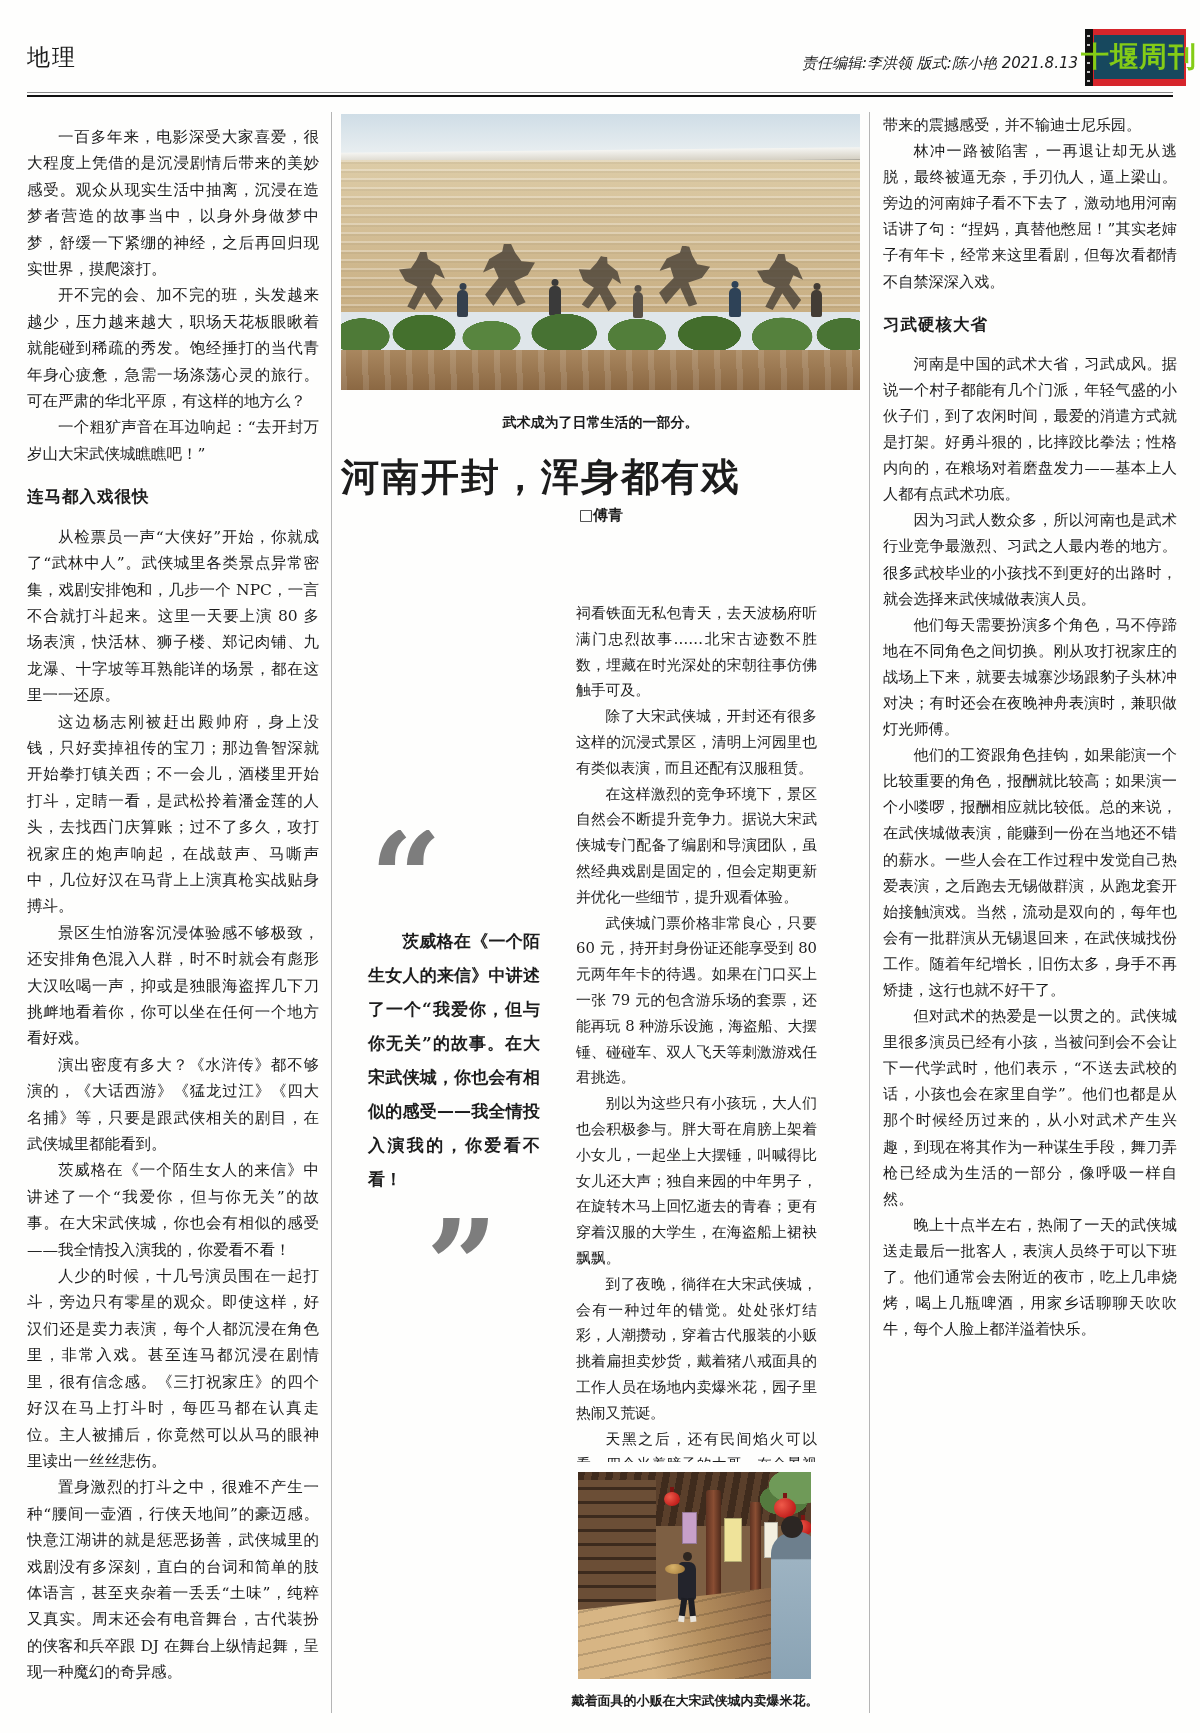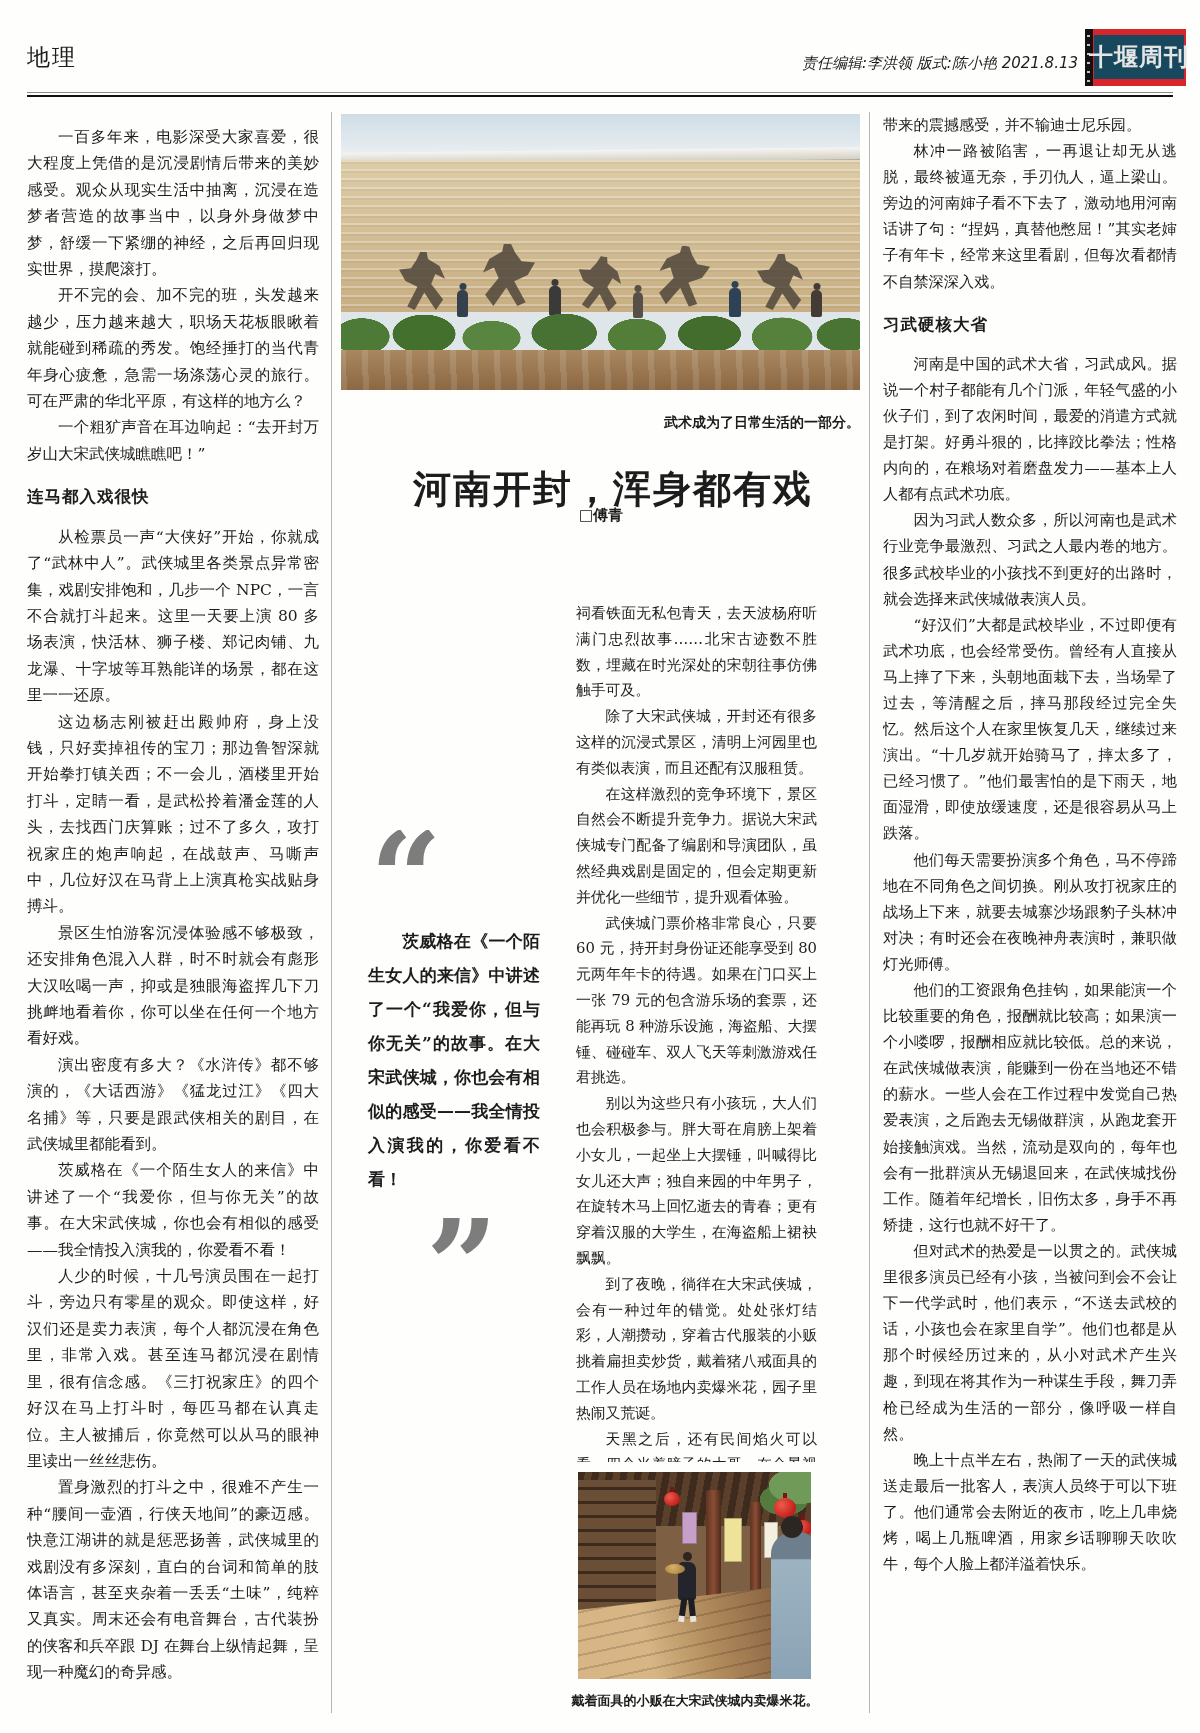--- a/index.html
+++ b/index.html
@@ -10,44 +10,44 @@
   .section-label{position:absolute;left:27px;top:42px;font-family:"DejaVu Sans","Liberation Sans",sans-serif;
         font-size:23px;font-weight:normal;letter-spacing:2px;}
   .editor-line{position:absolute;right:122px;top:54px;font-family:"DejaVu Sans","Liberation Sans",sans-serif;
         font-size:15px;font-weight:normal;font-style:italic;}
   .brand-box{position:absolute;left:1085px;top:29px;width:101px;height:57px;background:#d6252b;}
   .brand-tab{position:absolute;left:0;top:0;width:8px;height:57px;background:#111;
         background-image:repeating-linear-gradient(180deg,rgba(255,255,255,.75) 0 2px,transparent 2px 9px);
         background-size:3px 100%;background-repeat:no-repeat;background-position:2px 6px;}
   .brand-inner{position:absolute;left:9px;right:2px;top:6px;bottom:7px;background:#17485e;
         display:flex;align-items:center;justify-content:center;}
-  .brand-inner span{color:#e5e5e5;font-family:"DejaVu Serif","Liberation Serif",serif;font-weight:bold;
-        font-size:24px;letter-spacing:1px;white-space:nowrap;}
+  .brand-inner span{color:#84cc16;font-family:"DejaVu Serif","Liberation Serif",serif;font-weight:bold;
+        font-size:28px;letter-spacing:1px;white-space:nowrap;}
   .rule-thin{position:absolute;left:27px;top:92px;width:1146px;height:1px;background:#8a8a8a;}
   .rule-thick{position:absolute;left:27px;top:95px;width:1146px;height:2px;background:#111;}
 
   
   .vdiv{position:absolute;width:1px;background:#b5b5b5;top:112px;height:1601px;}
   .vdiv.v1{left:331px;}
   .vdiv.v2{left:869px;}
 
   
   .col{position:absolute;overflow:hidden;text-align:justify;}
   .col-left{left:27px;top:124px;width:292px;height:1602px;font-size:15.5px;line-height:26.4px;}
   .col-right{left:883px;top:112px;width:294px;height:1602px;font-size:15.2px;line-height:26.1px;}
   .col-mid{left:576px;top:600px;width:241px;height:862px;font-size:14.8px;line-height:25.8px;}
   .para{margin:0;text-indent:2em;text-align:justify;}
   .para.cont{text-indent:0;}
   .col-heading{font-family:"DejaVu Sans","Liberation Sans",sans-serif;font-weight:bold;font-size:16.5px;
         margin:17px 0 13px;letter-spacing:1px;}
 
   
-  .caption-top{position:absolute;left:341px;top:414px;width:519px;text-align:right;
+  .caption-top{position:absolute;left:341px;top:414px;width:519px;text-align:center;
         font-family:Liberation Serif, serif;font-weight:bold;font-size:14px;}
-  .article-title{position:absolute;left:341px;top:452px;width:520px;margin:12px;text-align:center;
+  .article-title{position:absolute;left:341px;top:452px;width:520px;margin:0;
         font-size:38px;font-weight:bold;letter-spacing:2px;font-family:"DejaVu Serif","Liberation Serif",serif;}
   .article-author{position:absolute;left:341px;top:506px;width:520px;text-align:center;
         font-family:"DejaVu Sans","Liberation Sans",sans-serif;font-size:15px;font-weight:bold;}
 
   
   .pullquote{position:absolute;left:368px;top:830px;width:186px;}
   .q-open,.q-close{font-family:"DejaVu Serif","Liberation Serif",serif;font-weight:bold;color:#7d7d7d;
         font-size:125px;height:62px;line-height:96px;overflow:hidden;}
   .q-open{margin-left:2px;}
   .q-close{margin-left:58px;margin-top:22px;}
@@ -218,20 +218,19 @@
     <div class="pb-visitor"></div>
   </div>
   <div class="caption-bottom">戴着面具的小贩在大宋武侠城内卖爆米花。</div>
 
   <div class="col col-right">
       <p class="para cont">带来的震撼感受，并不输迪士尼乐园。</p>
       <p class="para">林冲一路被陷害，一再退让却无从逃脱，最终被逼无奈，手刃仇人，逼上梁山。旁边的河南婶子看不下去了，激动地用河南话讲了句：“捏妈，真替他憋屈！”其实老婶子有年卡，经常来这里看剧，但每次看都情不自禁深深入戏。</p>
       <div class="col-heading">习武硬核大省</div>
       <p class="para">河南是中国的武术大省，习武成风。据说一个村子都能有几个门派，年轻气盛的小伙子们，到了农闲时间，最爱的消遣方式就是打架。好勇斗狠的，比摔跤比拳法；性格内向的，在粮场对着磨盘发力——基本上人人都有点武术功底。</p>
       <p class="para">因为习武人数众多，所以河南也是武术行业竞争最激烈、习武之人最内卷的地方。很多武校毕业的小孩找不到更好的出路时，就会选择来武侠城做表演人员。</p>
-      <p class="para">“好汉们”大都是武校毕业，不过即便有武术功底，也会经常受伤。曾经有人直接从马上摔了下来，头朝地面栽下去，当场晕了过去，等清醒之后，摔马那段经过完全失忆。然后这个人在家里恢复几天，继续过来演出。“十几岁就开始骑马了，摔太多了，已经习惯了。”他们最害怕的是下雨天，地面湿滑，即使放缓速度，还是很容易从马上跌落。</p>
       <p class="para">他们每天需要扮演多个角色，马不停蹄地在不同角色之间切换。刚从攻打祝家庄的战场上下来，就要去城寨沙场跟豹子头林冲对决；有时还会在夜晚神舟表演时，兼职做灯光师傅。</p>
       <p class="para">他们的工资跟角色挂钩，如果能演一个比较重要的角色，报酬就比较高；如果演一个小喽啰，报酬相应就比较低。总的来说，在武侠城做表演，能赚到一份在当地还不错的薪水。一些人会在工作过程中发觉自己热爱表演，之后跑去无锡做群演，从跑龙套开始接触演戏。当然，流动是双向的，每年也会有一批群演从无锡退回来，在武侠城找份工作。随着年纪增长，旧伤太多，身手不再矫捷，这行也就不好干了。</p>
       <p class="para">但对武术的热爱是一以贯之的。武侠城里很多演员已经有小孩，当被问到会不会让下一代学武时，他们表示，“不送去武校的话，小孩也会在家里自学”。他们也都是从那个时候经历过来的，从小对武术产生兴趣，到现在将其作为一种谋生手段，舞刀弄枪已经成为生活的一部分，像呼吸一样自然。</p>
       <p class="para">晚上十点半左右，热闹了一天的武侠城送走最后一批客人，表演人员终于可以下班了。他们通常会去附近的夜市，吃上几串烧烤，喝上几瓶啤酒，用家乡话聊聊天吹吹牛，每个人脸上都洋溢着快乐。</p>
     </div>
 
 </div>
 
 </body></html>

